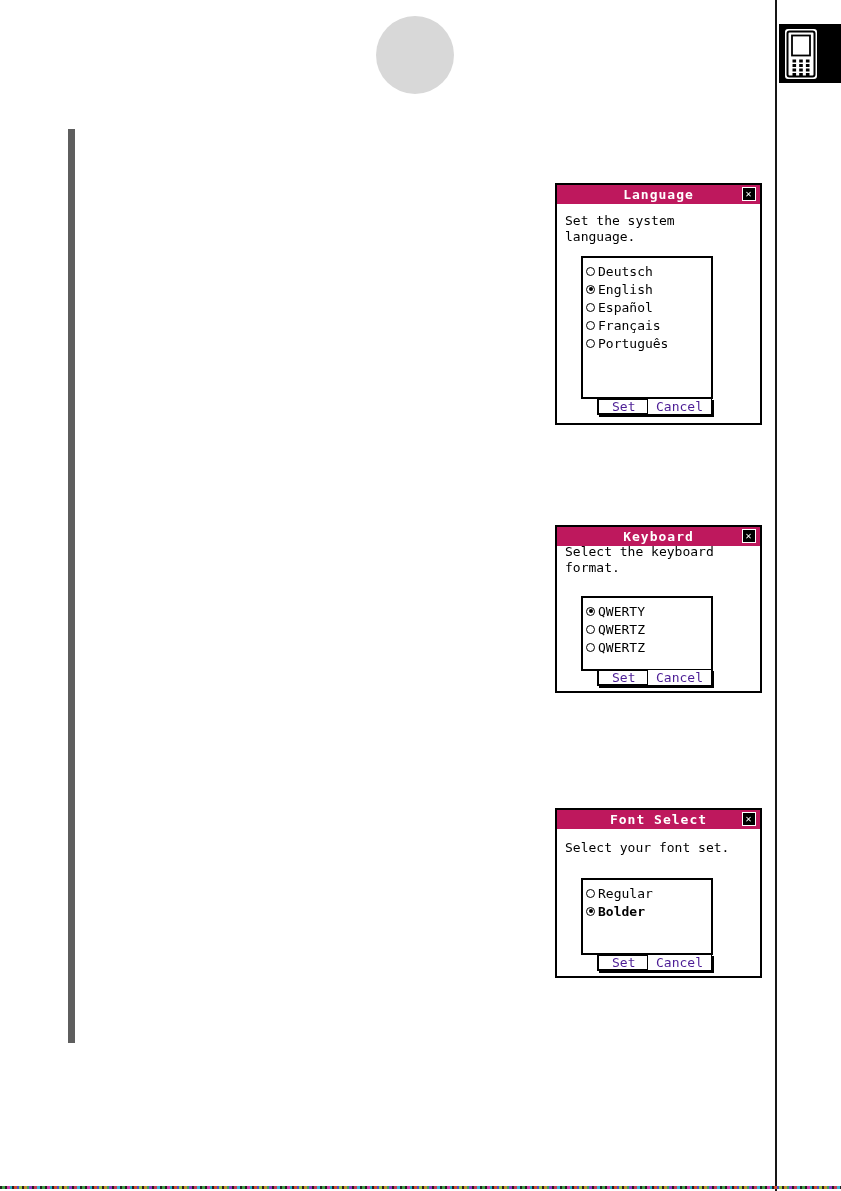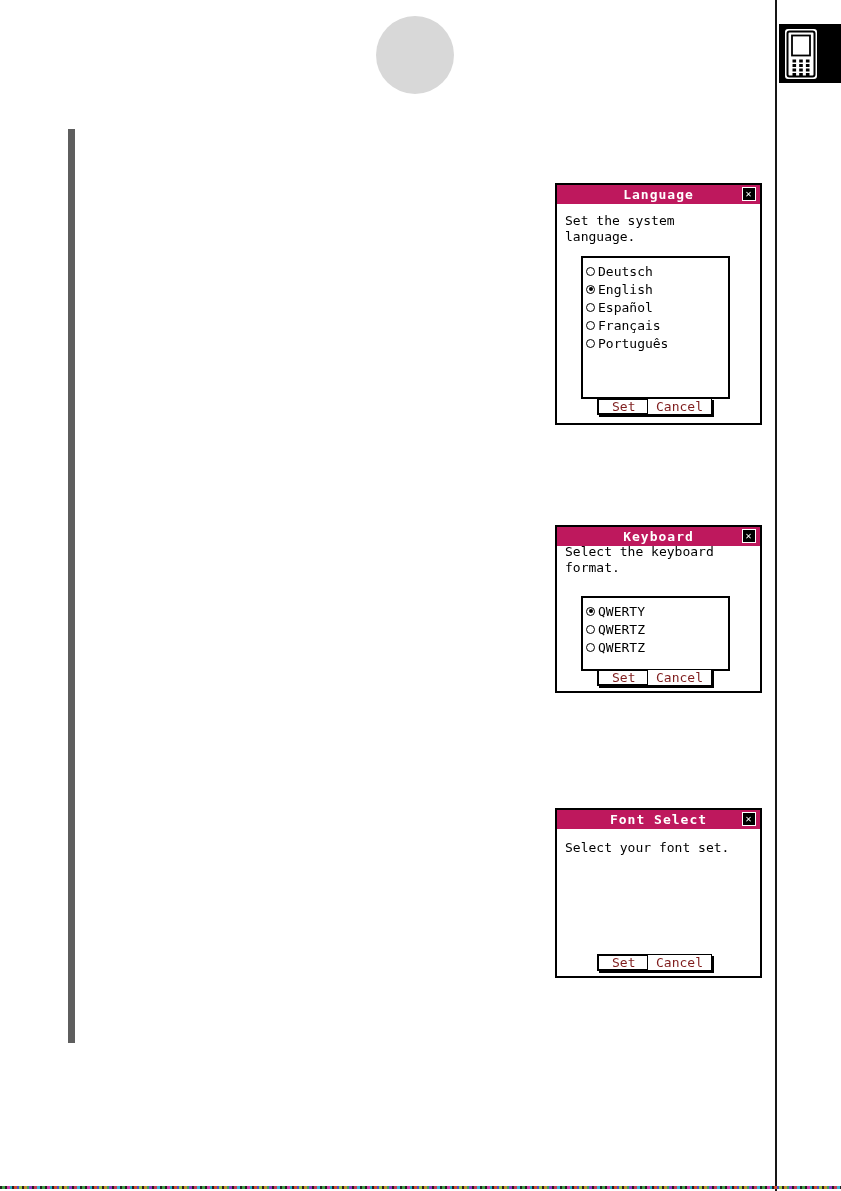--- a/index.html
+++ b/index.html
@@ -33,36 +33,36 @@
     letter-spacing:1px; }
   .closebox { position:absolute; right:4px; top:2px; width:14px; height:14px;
     border:1px solid #fff; background:#000; color:#fff; font-size:10px;
     line-height:12px; text-align:center; font-weight:bold; cursor:pointer; }
 
   .desc { position:absolute; left:8px; font-size:13px; line-height:16px; white-space:pre; }
   .dlg-language .desc   { top:28px; }
   .dlg-keyboard .desc   { top:17px; }
   .dlg-fontselect .desc { top:30px; }
 
-  .listbox { position:absolute; left:24px; width:149px; border:2px solid #000;
+  .listbox { position:absolute; left:24px; width:132px; border:2px solid #000;
     background:#fff; padding:4px 3px; }
   .dlg-language .listbox   { top:71px; height:143px; }
   .dlg-keyboard .listbox   { top:69px; height:75px;  }
   .dlg-fontselect .listbox { top:68px; height:77px;  }
 
   .opt { display:flex; align-items:center; height:18px; font-size:13px; cursor:pointer; }
   .radio { flex:0 0 auto; width:9px; height:9px; border:1px solid #000; border-radius:50%;
     position:relative; margin-right:3px; background:#fff; }
   .radio.selected::after { content:""; position:absolute; left:1.5px; top:1.5px;
     width:4px; height:4px; background:#000; border-radius:50%; }
   .opt-label.bold { font-weight:bold; }
 
   .btn { position:absolute; background:#fff; border:1px solid #000;
     box-shadow:2px 2px 0 #000; font-family:inherit; font-size:13px; line-height:13px;
-    padding:1px 8px; text-align:center; cursor:pointer; color:#7f1d1d; }
+    padding:1px 8px; text-align:center; cursor:pointer; color:#4c1d95; }
   .btn.default { border-width:2px; padding:0 13px; }
   .dlg-language .btn   { bottom:8px; }
   .dlg-keyboard .btn   { bottom:5px; }
   .dlg-fontselect .btn { bottom:5px; }
   .btn-set    { left:40px;  }
   .btn-cancel { left:90px; }
 </style>
 </head>
 <body>
 
@@ -149,18 +149,28 @@
     <button class="btn default btn-set">Set</button>
     <button class="btn btn-cancel">Cancel</button>
   </div>
 
   <div class="dialog dlg-fontselect">
     <div class="titlebar">
       <span>Font Select</span>
       <span class="closebox">✕</span>
     </div>
     <div class="desc"><span>Select your font set.</span></div>
+    <div class="listbox">
+      <div class="opt">
+        <span class="radio"></span>
+        <span class="opt-label">Regular</span>
+      </div>
+      <div class="opt">
+        <span class="radio selected"></span>
+        <span class="opt-label bold">Bolder</span>
+      </div>
+    </div>
     <button class="btn default btn-set">Set</button>
     <button class="btn btn-cancel">Cancel</button>
   </div>
 
   <div class="color-strip"></div>
 </div>
 
 </body></html>

